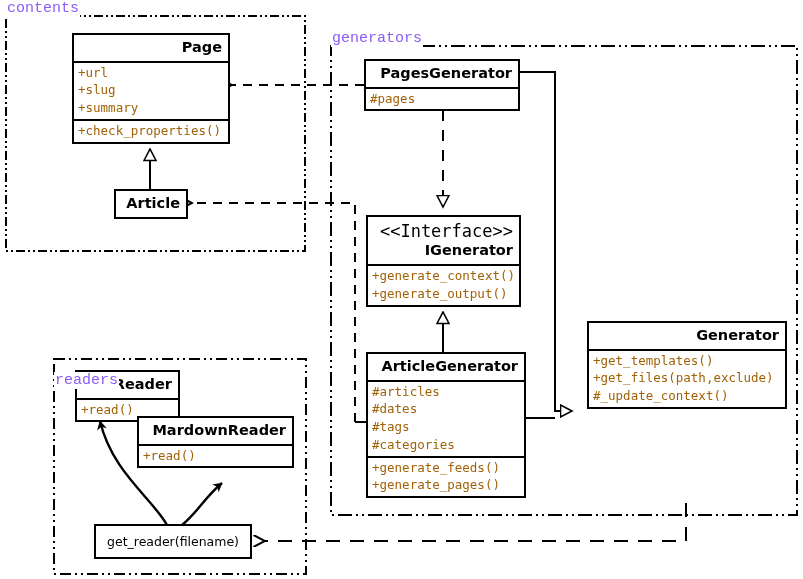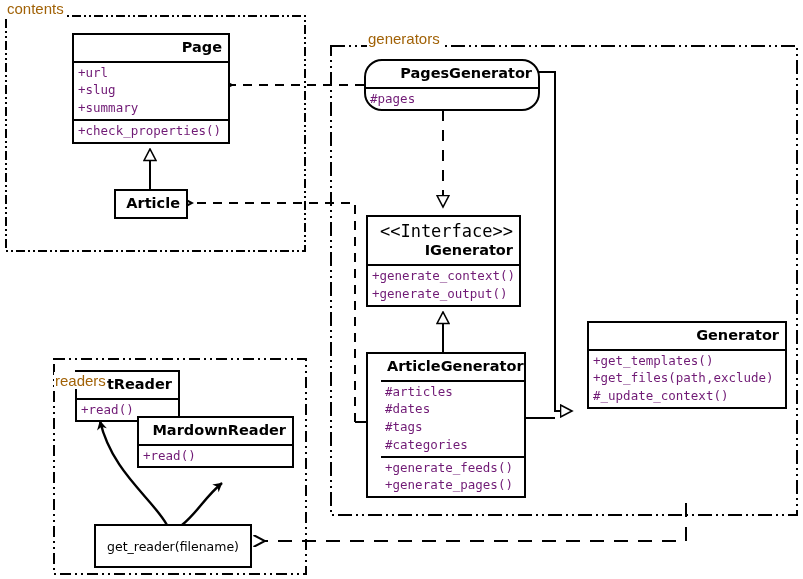--- a/index.html
+++ b/index.html
@@ -50,21 +50,21 @@
   }
   .uml-compartment {
     border-top: 2px solid #000;
     padding: 1px 0 2px 0;
   }
   .uml-compartment div {
     font-family: "DejaVu Sans Mono", monospace;
     font-size: 12.5px;
     line-height: 1.42;
     padding-left: 4px;
-    color: #701a75;
+    color: #a16207;
     white-space: nowrap;
   }
   .plain-box {
     position: absolute;
     box-sizing: border-box;
     border: 2px solid #000;
     background: #ffffff;
     z-index: 5;
     display: flex;
     align-items: center;
@@ -72,23 +72,23 @@
   }
   .plain-box span {
     font-family: "DejaVu Sans", sans-serif;
     font-size: 12.5px;
     color: #000;
     white-space: nowrap;
   }
   
   .pkg-label {
     position: absolute;
-    font-family: Liberation Sans, sans-serif;
+    font-family: Liberation Mono, monospace;
     font-size: 15px;
-    color: #a16207;
+    color: #8b5cf6;
     background: #ffffff;
     z-index: 6;
     white-space: nowrap;
     padding: 0 1px;
   }
 </style>
 </head>
 <body>
 
 <div id="canvas">
@@ -128,58 +128,58 @@
     <path d="M526,418 L555,418" fill="none" stroke="#000" stroke-width="2"></path>
 
     <path d="M686,503 L686,541 L265,541" fill="none" stroke="#000" stroke-width="2" stroke-dasharray="14,10" marker-end="url(#openArrow)"></path>
 
     <path d="M167,525 C152,498 112,472 100,421" fill="none" stroke="#000" stroke-width="2.4" marker-end="url(#filledArrow)"></path>
 
     <path d="M182,525 C198,512 205,497 222,483" fill="none" stroke="#000" stroke-width="2.4" marker-end="url(#filledArrow)"></path>
   </svg>
 
   <div class="pkg-label" style="left:6px; top:0px;">contents</div>
-  <div class="pkg-label" style="left:331px; top:30px;margin-left:36px;">generators</div>
+  <div class="pkg-label" style="left:331px; top:30px;">generators</div>
   <div class="pkg-label" style="left:54px; top:343px;margin-top:29px;">readers</div>
 
   <div class="uml-class" style="left:72px; top:33px; width:158px;">
     <div class="uml-name">Page</div>
     <div class="uml-compartment">
       <div>+url</div>
       <div>+slug</div>
       <div>+summary</div>
     </div>
     <div class="uml-compartment">
       <div>+check_properties()</div>
     </div>
   </div>
 
   <div class="uml-class" style="left:114px; top:189px; width:74px;">
     <div class="uml-name">Article</div>
   </div>
 
-  <div class="uml-class" style="left:364px; top:59px; width:176px;border-radius:18px;">
+  <div class="uml-class" style="left:364px; top:59px; width:156px;">
     <div class="uml-name">PagesGenerator</div>
     <div class="uml-compartment">
       <div>#pages</div>
     </div>
   </div>
 
   <div class="uml-class" style="left:366px; top:215px; width:155px;">
     <div class="uml-name">
       <span class="uml-stereotype">&lt;&lt;Interface&gt;&gt;</span>
       <span>IGenerator</span>
     </div>
     <div class="uml-compartment">
       <div>+generate_context()</div>
       <div>+generate_output()</div>
     </div>
   </div>
 
-  <div class="uml-class" style="left:366px; top:352px; width:160px;padding-left:13px;">
+  <div class="uml-class" style="left:366px; top:352px; width:160px;">
     <div class="uml-name">ArticleGenerator</div>
     <div class="uml-compartment">
       <div>#articles</div>
       <div>#dates</div>
       <div>#tags</div>
       <div>#categories</div>
     </div>
     <div class="uml-compartment">
       <div>+generate_feeds()</div>
       <div>+generate_pages()</div>
@@ -202,17 +202,17 @@
     </div>
   </div>
 
   <div class="uml-class" style="left:137px; top:416px; width:157px;">
     <div class="uml-name">MardownReader</div>
     <div class="uml-compartment">
       <div>+read()</div>
     </div>
   </div>
 
-  <div class="plain-box" style="left:94px; top:524px; width:158px; height:44px;">
+  <div class="plain-box" style="left:94px; top:524px; width:158px; height:35px;">
     <span>get_reader(filename)</span>
   </div>
 
 </div>
 
 </body></html>

